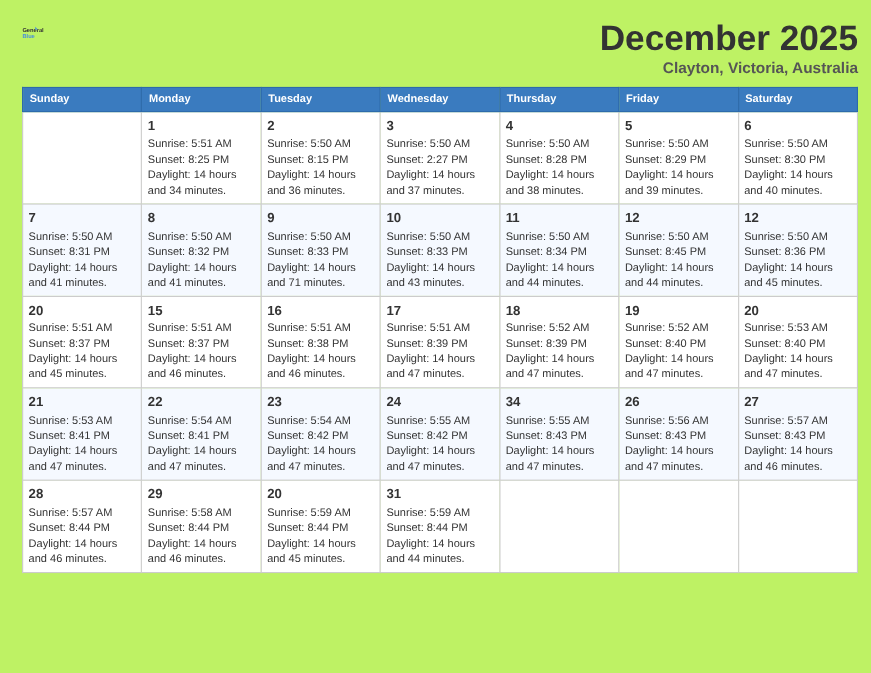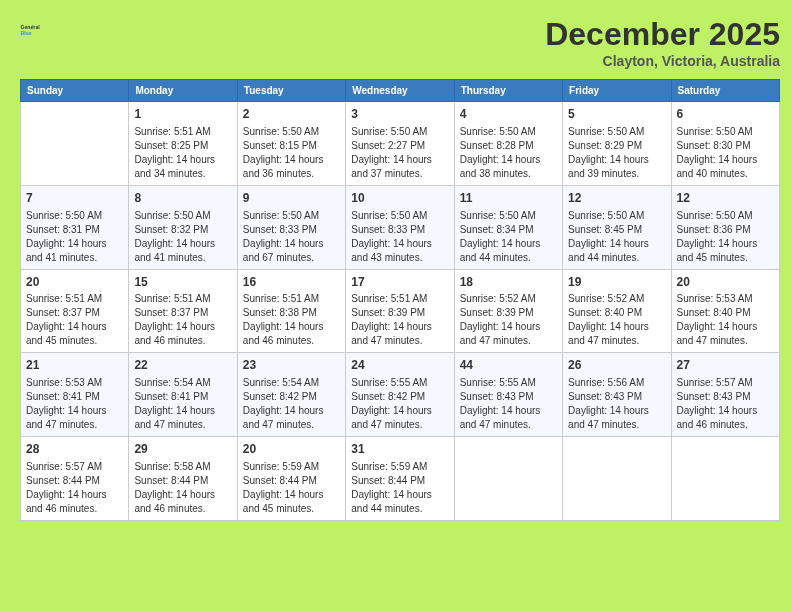--- a/index.html
+++ b/index.html
@@ -174,21 +174,21 @@
             <div>Sunrise: 5:50 AM</div>
             <div>Sunset: 8:32 PM</div>
             <div>Daylight: 14 hours</div>
             <div>and 41 minutes.</div>
           </td>
           <td>
             <span class="day-num">9</span>
             <div>Sunrise: 5:50 AM</div>
             <div>Sunset: 8:33 PM</div>
             <div>Daylight: 14 hours</div>
-            <div>and 67 minutes.</div>
+            <div>and 71 minutes.</div>
           </td>
           <td>
             <span class="day-num">10</span>
             <div>Sunrise: 5:50 AM</div>
             <div>Sunset: 8:33 PM</div>
             <div>Daylight: 14 hours</div>
             <div>and 43 minutes.</div>
           </td>
           <td>
             <span class="day-num">11</span>
@@ -286,21 +286,21 @@
             <div>and 47 minutes.</div>
           </td>
           <td>
             <span class="day-num">24</span>
             <div>Sunrise: 5:55 AM</div>
             <div>Sunset: 8:42 PM</div>
             <div>Daylight: 14 hours</div>
             <div>and 47 minutes.</div>
           </td>
           <td>
-            <span class="day-num">44</span>
+            <span class="day-num">34</span>
             <div>Sunrise: 5:55 AM</div>
             <div>Sunset: 8:43 PM</div>
             <div>Daylight: 14 hours</div>
             <div>and 47 minutes.</div>
           </td>
           <td>
             <span class="day-num">26</span>
             <div>Sunrise: 5:56 AM</div>
             <div>Sunset: 8:43 PM</div>
             <div>Daylight: 14 hours</div>

